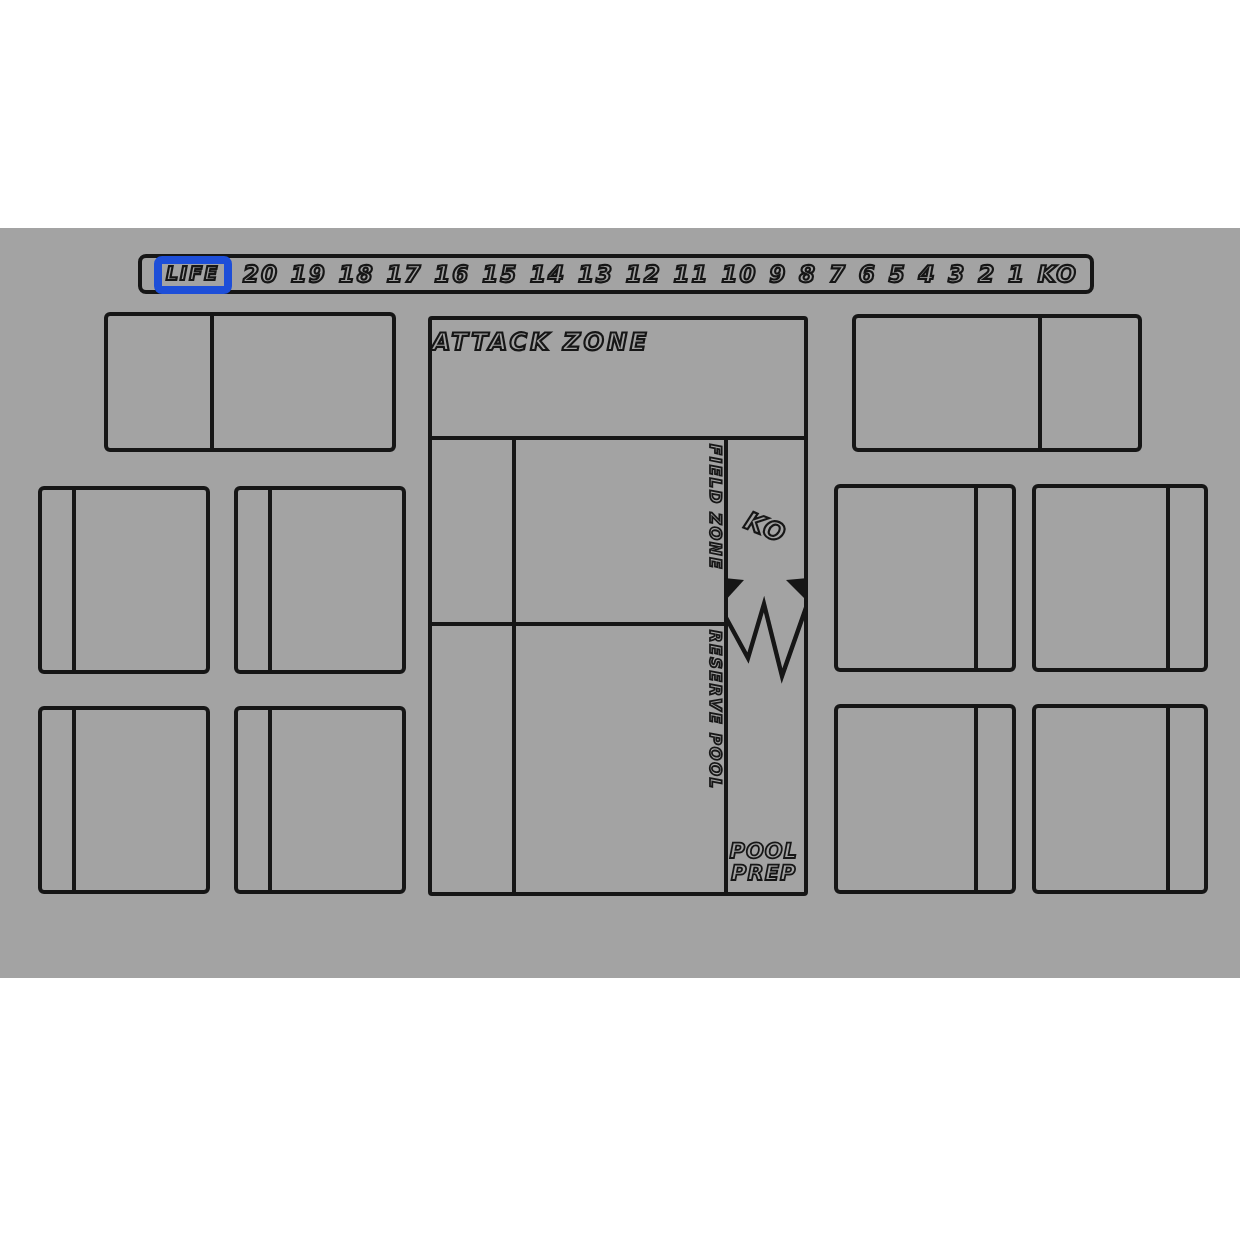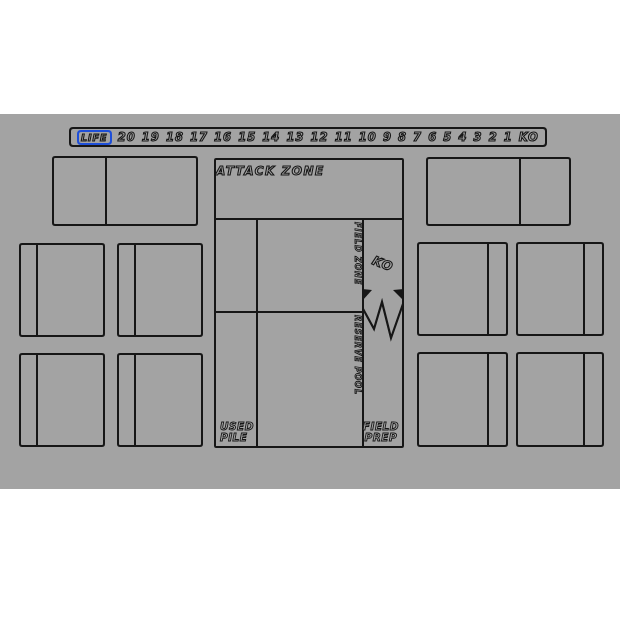--- a/index.html
+++ b/index.html
@@ -30,21 +30,21 @@
     letter-spacing:0.5px;white-space:nowrap;
   }
   
   .life-bar{
     left:69px;top:127px;width:478px;height:20px;
     border:2px solid #161616;border-radius:4px;
     display:flex;align-items:center;justify-content:space-between;
     padding:0 6px;
   }
   .life-chip{
-    border:2px solid #1d4ed8;border-radius:4px;
+    border:4px solid #1d4ed8;border-radius:4px;
     padding:0 2px;font-size:9.5px;line-height:11px;
   }
   .life-num{font-size:11.5px;line-height:14px;}
   .reel{display:contents;}
   
   .central{left:214px;top:158px;width:190px;height:290px;border:2px solid #161616;border-radius:2px;}
   .attack-row{position:relative;height:58px;border-bottom:2px solid #161616;}
   .attack-label{display:inline-block;margin-top:3px;font-size:12px;letter-spacing:1.5px;}
   .cols{display:flex;height:226px;}
   .col-left{width:40px;border-right:2px solid #161616;position:relative;}
@@ -113,26 +113,20 @@
 
 <div class="abs central">
 
   <div class="attack-row">
     <span class="otext attack-label">ATTACK ZONE</span>
   </div>
 
   <div class="cols">
     <div class="col-left">
       <div class="cell-top"></div>
-      <div class="cell-bottom">
-        <div class="otext-small corner-label used-label">
-          <div>USED</div>
-          <div>PILE</div>
-        </div>
-      </div>
     </div>
 
     <div class="col-mid">
       <div class="cell-top">
         <span class="otext-small vlabel">FIELD ZONE</span>
       </div>
       <div class="cell-bottom">
         <span class="otext-small vlabel">RESERVE POOL</span>
       </div>
     </div>
@@ -140,18 +134,18 @@
     <div class="col-right">
       <span class="otext ko-label">KO</span>
 
       <svg class="burst" width="42" height="68" viewBox="0 0 42 68">
         <polygon points="0,6 10,7 0,18" fill="#161616"></polygon>
         <polygon points="42,6 31,7 42,18" fill="#161616"></polygon>
         <polyline points="0,24 12,46 20,19 29,55 42,18" fill="none" stroke-width="2.2" stroke-linejoin="miter" stroke="#161616"></polyline>
       </svg>
 
       <div class="otext-small corner-label prep-label">
-        <div>FIELD</div>
+        <div>POOL</div>
         <div>PREP</div>
       </div>
     </div>
   </div>
 </div>
 
 </body></html>

